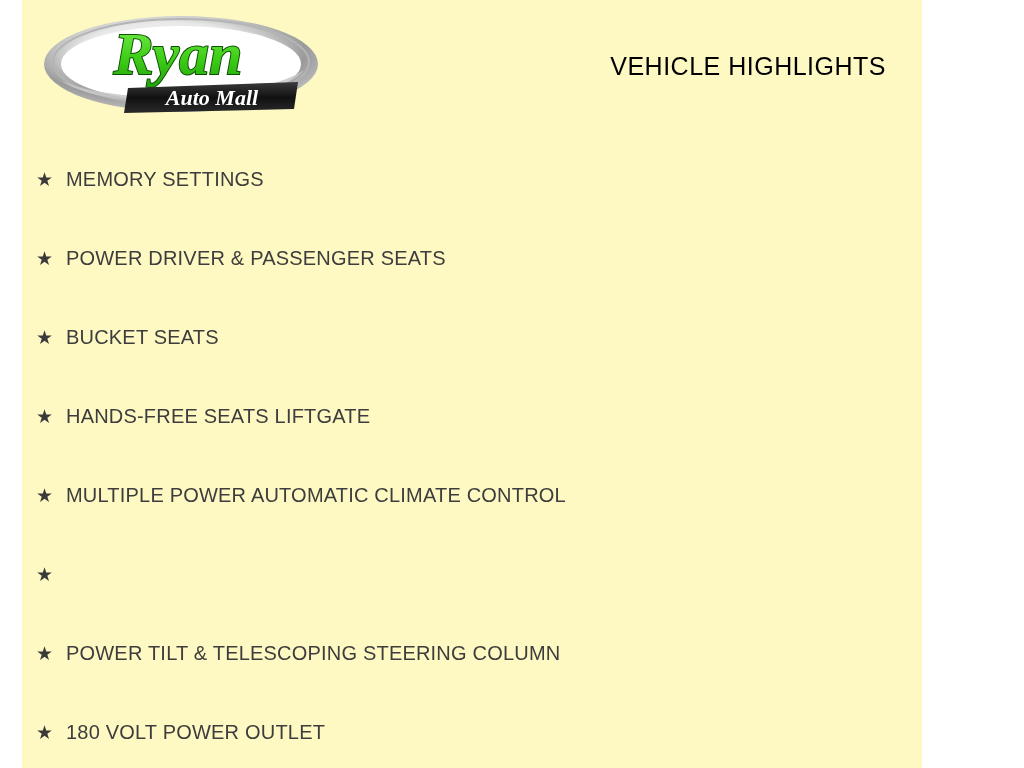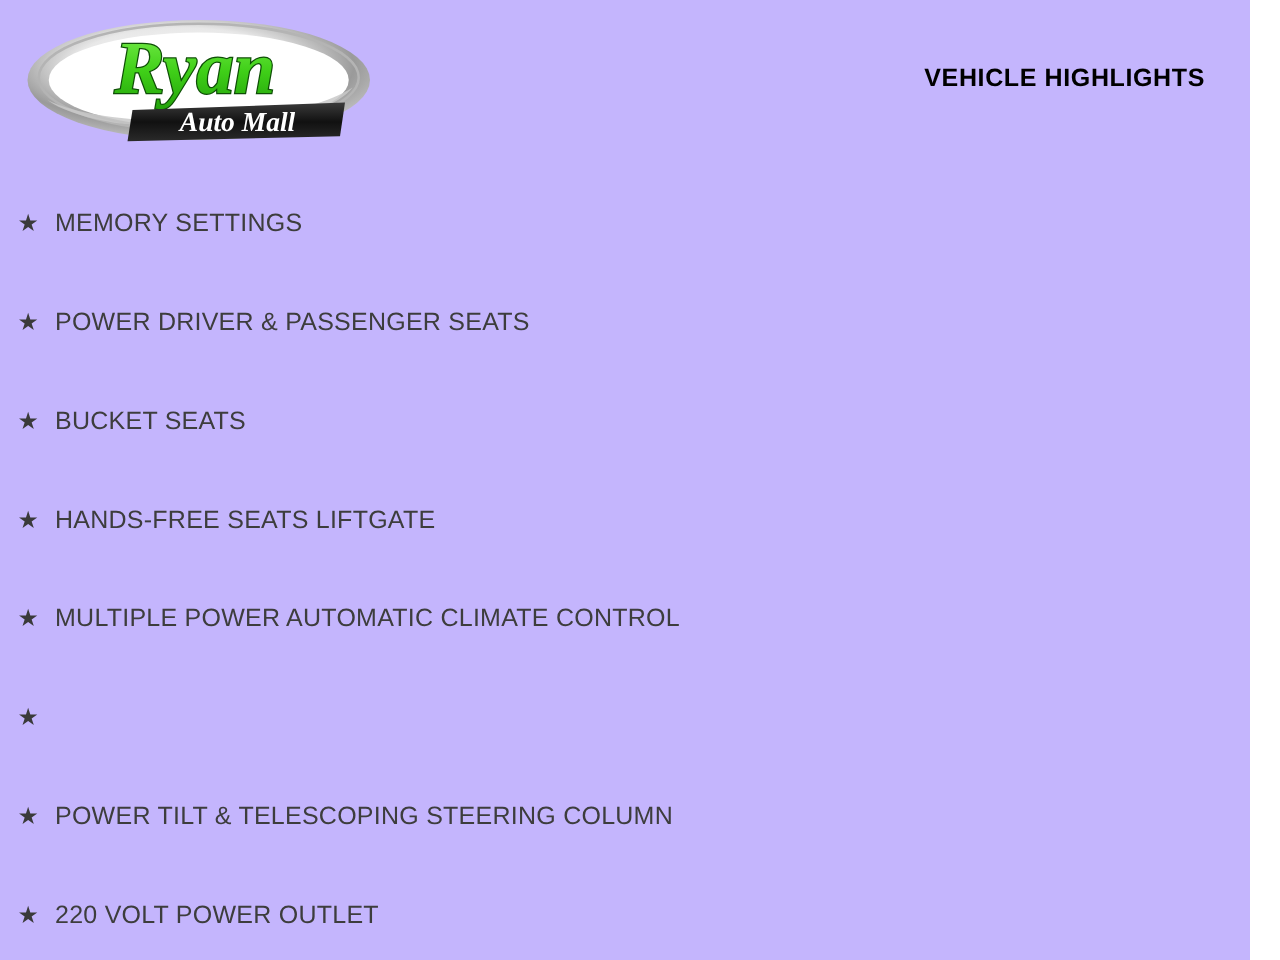--- a/index.html
+++ b/index.html
@@ -8,23 +8,24 @@
   }
   body {
     width: 1024px;
     height: 768px;
     background: #ffffff;
     font-family: "Liberation Sans", sans-serif;
     overflow: hidden;
   }
   .page {
     position: relative;
-    width: 1000px;
+    width: 900px;
     height: 768px;
-    background: #c4b5fd;
+    background: #fef9c3;
+    margin-left: 22px;
   }
 
   
   .header {
     position: relative;
     height: 128px;
   }
 
   .logo {
     position: absolute;
@@ -32,22 +33,22 @@
     top: 8px;
     width: 290px;
     height: 118px;
   }
   .logo svg { display: block; }
 
   .header-title {
     position: absolute;
     right: 36px;
     top: 52px;
-    font-size: 20px;
-    font-weight: bold;
+    font-size: 25px;
+    font-weight: normal;
     letter-spacing: 0.5px;
     color: #000000;
     white-space: nowrap;
   }
 
   
   .highlights {
     position: absolute;
     left: 0;
     top: 140px;
@@ -150,17 +151,17 @@
       <span class="hl-star">★</span>
     </div>
 
     <div class="hl-item">
       <span class="hl-star">★</span>
       <span class="hl-label">POWER TILT &amp; TELESCOPING STEERING COLUMN</span>
     </div>
 
     <div class="hl-item">
       <span class="hl-star">★</span>
-      <span class="hl-label">220 VOLT POWER OUTLET</span>
+      <span class="hl-label">180 VOLT POWER OUTLET</span>
     </div>
 
   </div>
 </div>
 
 </body></html>

